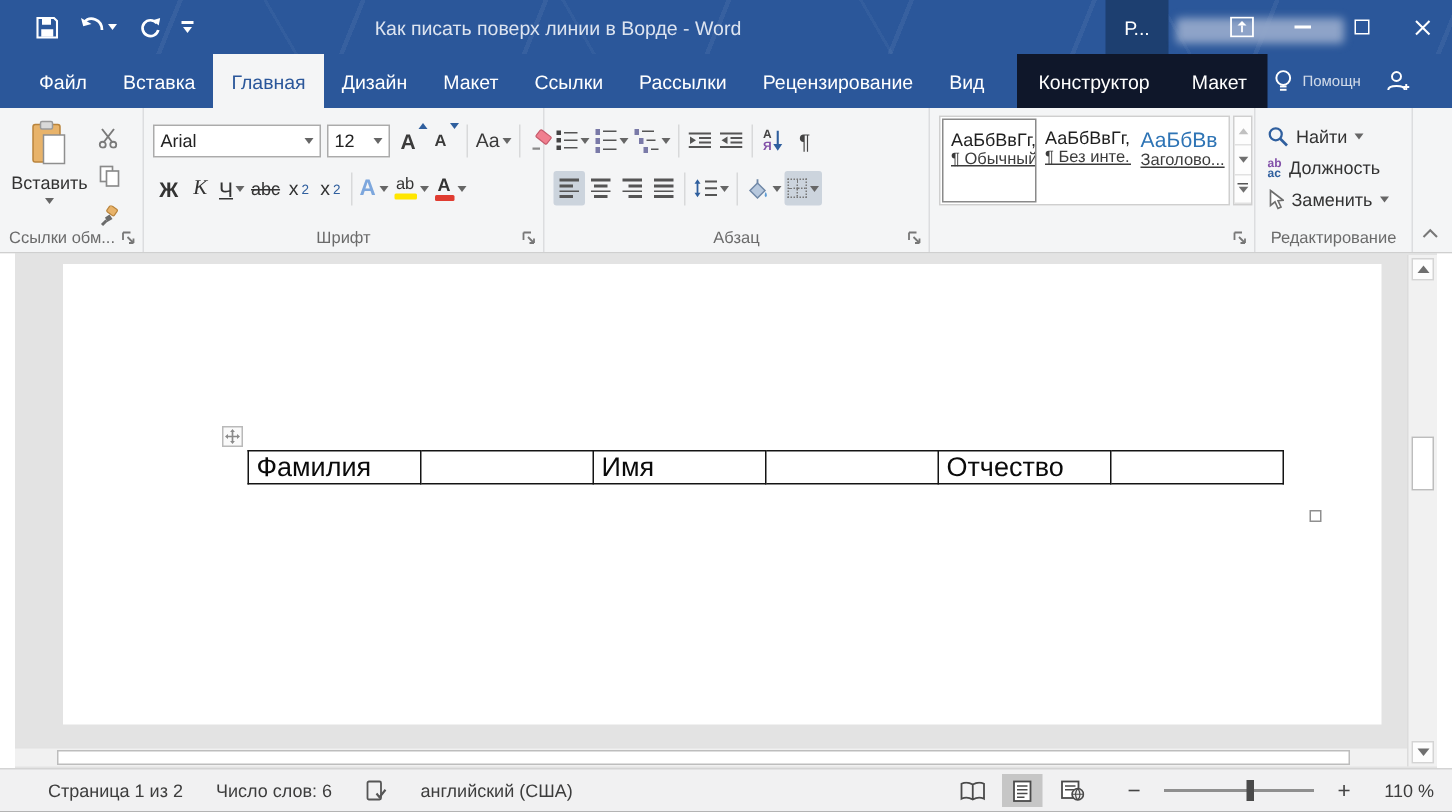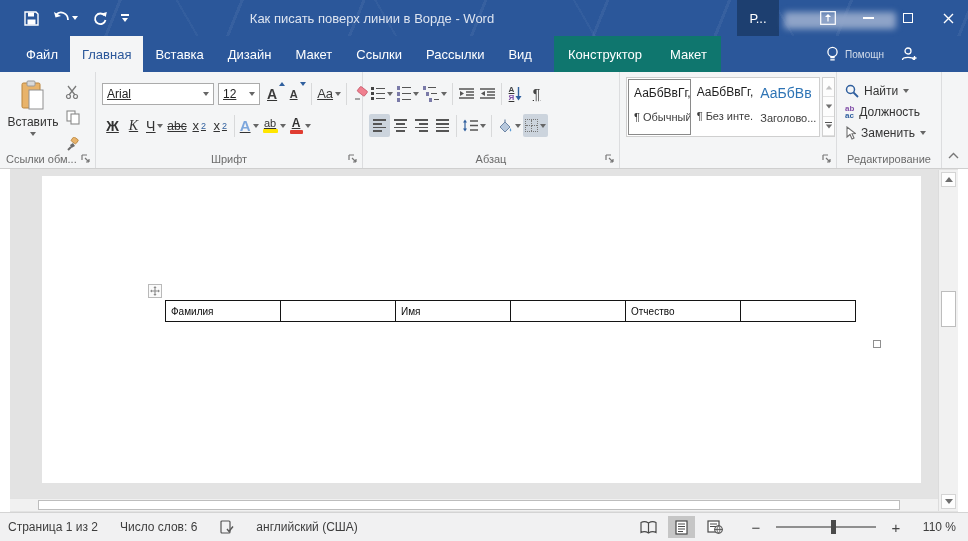--- a/index.html
+++ b/index.html
@@ -23,35 +23,35 @@
   .win-controls { position:absolute; right:0; top:0; height:36px; display:flex; z-index:3; }
   .win-btn { width:40px; height:36px; display:flex; align-items:center; justify-content:center; }
   .dd { width:0; height:0; border-left:3.5px solid transparent; border-right:3.5px solid transparent; border-top:4px solid #666; }
   .dd.w { border-top-color:#fff; }
 
   
   .tabrow { position:absolute; left:0; top:36px; width:968px; height:36px; background:#2b579a; display:flex; align-items:stretch; }
   .tab { padding:0 12px; display:flex; align-items:center; color:#fff; font-size:13px; white-space:nowrap; }
   .tab.file { margin-left:14px; }
   .tab.active { background:#f4f5f6; color:#2b579a; }
-  .ctx-tabs { margin-left:10px; background:#0f766e; display:flex; }
+  .ctx-tabs { margin-left:10px; background:#0f172a; display:flex; }
   .ctx-tabs .tab { padding:0 14px; }
   .tab-right { margin-left:auto; display:flex; align-items:center; gap:6px; padding-right:8px; }
   .assist { display:flex; align-items:center; gap:6px; color:rgba(255,255,255,.78); font-size:10px; padding:0 4px; }
   .icon-btn36 { width:30px; height:36px; display:flex; align-items:center; justify-content:center; }
 
   
   .ribbon { position:absolute; left:0; top:72px; width:968px; height:97px; background:#f4f5f6; border-bottom:1px solid #cfcfcf; font-size:12px; color:#333; }
   .rgroup { position:absolute; top:0; height:96px; border-right:1px solid #dcdddf; }
   .g-clip { left:0; width:96px; }  .g-font { left:96px; width:267px; }
   .g-par { left:363px; width:257px; } .g-sty { left:620px; width:217px; }
   .g-edit { left:837px; width:105px; border-right:1px solid #dcdddf; }
   .glabel { position:absolute; bottom:3px; left:0; right:0; text-align:center; font-size:11px; color:#6b6b6b; white-space:nowrap; }
   .launcher { position:absolute; right:4px; bottom:4px; width:10px; height:10px; }
-  .rrow { position:absolute; left:6px; display:flex; align-items:flex-end;text-decoration:underline; }
+  .rrow { position:absolute; left:6px; display:flex; align-items:flex-end; }
   .r1 { top:10px; } .r2 { top:42px; }
   .rbtn { height:23px; min-width:21px; padding:0 2px; display:flex; align-items:center; justify-content:center; gap:2px; border-radius:2px; }
   .rbtn.sel { background:#ccd4dd; }
   .vsep { width:1px; height:22px; background:#d8d9da; margin:0 3px; }
   .combo { height:22px; background:#fff; border:1px solid #ababab; display:flex; align-items:center; padding:0 4px; gap:4px; font-size:12px; color:#222; }
   .combo .txt { flex:1; }
   .bigletter { font-size:14px; font-weight:bold; color:#3b3b3b; }
   .bar-under { display:inline-block; height:4px; border-radius:1px; margin-top:1px; }
 
   
@@ -66,47 +66,47 @@
   .mini .ln { height:1.6px; background:#555; width:9px; }
   .alns { display:flex; flex-direction:column; gap:2px; }
   .alns i { display:block; height:1.7px; background:#555; }
 
   
   .gallery { position:absolute; left:6px; top:5px; width:194px; height:60px; background:#fff; border:1px solid #cfcfcf; display:flex; padding:1px; gap:1px; }
   .scard { width:63px; padding:6px 3px 2px 5px; overflow:hidden; white-space:nowrap; }
   .scard.sel { border:1px solid #8a8a8a; box-shadow:inset 0 0 0 1px #fff; }
   .scard .prev { font-size:12px; color:#1f1f1f; }
   .scard .prev.h1 { color:#2e74b5; font-size:14px; }
-  .scard .nm { font-size:11px; color:#3c3c3c; margin-top:11px; }
+  .scard .nm { font-size:11px; color:#3c3c3c; margin-top:0;text-decoration:underline; }
   .scroll-col { position:absolute; left:202px; top:5px; width:13px; height:60px; border:1px solid #cfcfcf; background:#fdfdfd; display:flex; flex-direction:column; }
   .scroll-col > div { flex:1; display:flex; align-items:center; justify-content:center; border-bottom:1px solid #e1e1e1; }
 
   .edit-item { display:flex; align-items:center; gap:5px; height:21px; padding-left:8px; font-size:12px; color:#333; }
 
   
   .docarea { position:absolute; left:0; top:169px; width:968px; height:343px; background:#e3e3e3; }
   .side-strip { position:absolute; top:0; bottom:0; width:10px; background:#fff; }
   .page { position:absolute; left:42px; top:7px; width:879px; height:307px; background:#fff; }
   .wtable { position:absolute; left:123px; top:124px; border-collapse:collapse; table-layout:fixed; }
-  .wtable td { border:1px solid #141414; height:21px; font-size:10px; color:#0a0a0a; padding:0 0 0 5px; vertical-align:middle; position:relative; }
+  .wtable td { border:1px solid #141414; height:21px; font-size:18px; color:#0a0a0a; padding:0 0 0 5px; vertical-align:middle; position:relative; }
   .move-handle { position:absolute; left:106px; top:108px; width:14px; height:14px; background:#fafafa; border:1px solid #b9b9b9; display:flex; align-items:center; justify-content:center; }
   .resize-handle { position:absolute; left:831px; top:164px; width:8px; height:8px; background:#fff; border:1px solid #8f8f8f; }
 
   
   .vscroll { position:absolute; right:10px; top:1px; width:20px; height:341px; background:#f1f1f1; border-left:1px solid #dcdcdc; }
   .vscroll .arr { position:absolute; left:2px; width:15px; height:15px; background:#fdfdfd; border:1px solid #d4d4d4; display:flex; align-items:center; justify-content:center; }
   .tri-up { width:0; height:0; border-left:4px solid transparent; border-right:4px solid transparent; border-bottom:5px solid #6f6f6f; }
   .tri-dn { width:0; height:0; border-left:4px solid transparent; border-right:4px solid transparent; border-top:5px solid #6f6f6f; }
   .vthumb { position:absolute; left:2px; top:121px; width:15px; height:36px; background:#fff; border:1px solid #bdbdbd; }
   .hscroll { position:absolute; left:10px; right:30px; top:329px; height:13px; background:#f1f1f1; border-top:1px solid #e2e2e2; }
   .hthumb { position:absolute; left:28px; top:1px; width:862px; height:10px; background:#fff; border:1px solid #bdbdbd; }
 
   
   .statusbar { position:absolute; left:0; top:512px; width:968px; height:29px; background:#f1f1f2; border-top:1px solid #d4d4d4; display:flex; align-items:center; font-size:12px; color:#3d3d3d; }
-  .sleft { display:flex; align-items:center; gap:22px; padding-left:8px; }
+  .sleft { display:flex; align-items:center; gap:22px; padding-left:32px; }
   .sright { margin-left:auto; display:flex; align-items:center; padding-right:12px; gap:6px; }
   .view-btn { width:27px; height:22px; display:flex; align-items:center; justify-content:center; }
   .view-btn.sel { background:#c6c6c6; }
   .zoom-track { position:relative; width:100px; height:2px; background:#8f8f8f; margin:0 8px; }
   .zoom-thumb { position:absolute; left:55px; top:-6px; width:5px; height:14px; background:#4a4a4a; }
   .zsign { font-size:15px; color:#444; width:12px; text-align:center; }
   svg { display:block; }
 </style>
 </head>
 <body>
@@ -174,26 +174,27 @@
           <svg width="11" height="11" viewBox="0 0 11 11">
               <path d="M1 1 L10 10 M10 1 L1 10" stroke="#fff" stroke-width="1.4"></path>
             </svg>
         </span>
       </div>
     </div>
   </div>
 
   <div class="tabrow">
     <div class="tab file">Файл</div>
+    <div class="tab">Вставка</div>
     <div class="tab active">Главная</div>
-    <div class="tab">Вставка</div>
     <div class="tab">Дизайн</div>
     <div class="tab">Макет</div>
     <div class="tab">Ссылки</div>
     <div class="tab">Рассылки</div>
+    <div class="tab">Рецензирование</div>
     <div class="tab">Вид</div>
     <div class="ctx-tabs">
       <div class="tab">Конструктор</div>
       <div class="tab">Макет</div>
     </div>
     <div class="tab-right">
       <div class="assist">
         <span>
           <svg width="13" height="17" viewBox="0 0 13 17">
               <circle cx="6.5" cy="6" r="4.6" fill="none" stroke="#fff" stroke-width="1.3"></circle>

